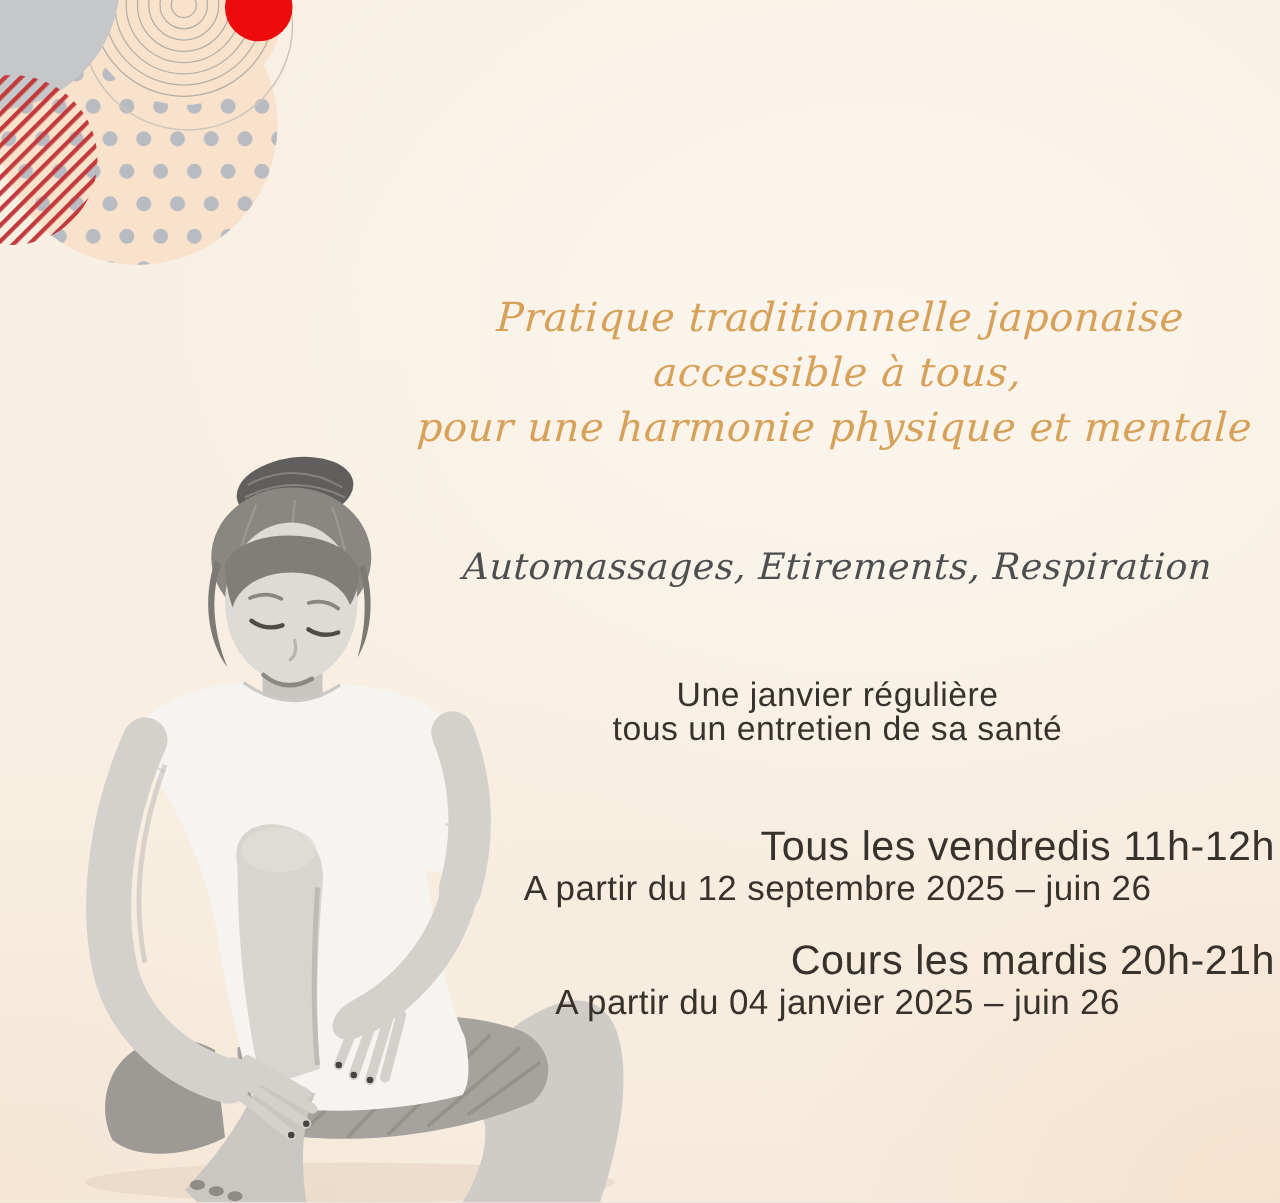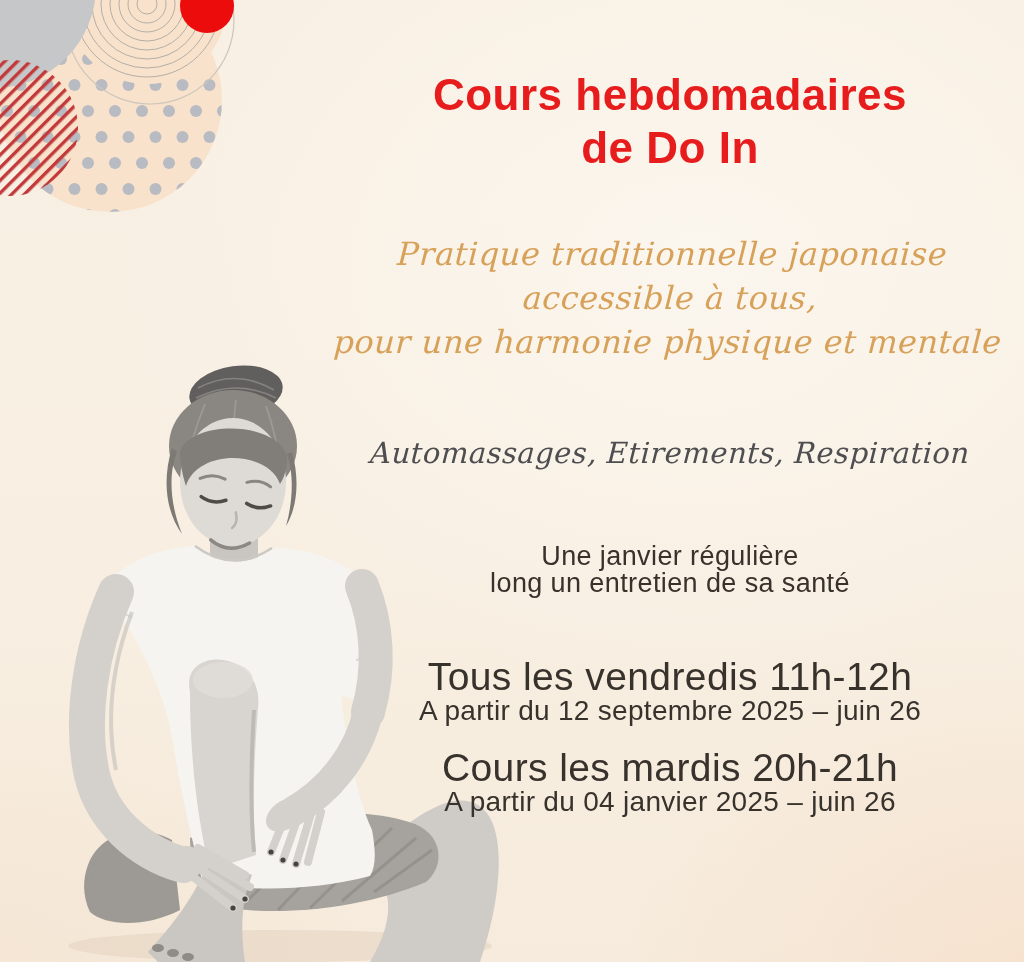--- a/index.html
+++ b/index.html
@@ -50,23 +50,24 @@
     top:543px;
     font-size:27px;line-height:27px;
     letter-spacing:.4px;
     color:#38322d;
   }
   .benefit span{display:block;}
   .schedule{top:658px;}
   .schedule .entry{margin-bottom:23px;}
   .schedule .day{
     display:block;
-    font-size:39px;line-height:38px;
+    font-size:33px;line-height:38px;
     letter-spacing:.4px;
     color:#38322d;
+    text-align:right;
   }
   .schedule .dates{
     display:block;
     font-size:28px;line-height:30px;
     letter-spacing:.3px;
     color:#38322d;
   }
   .photo{position:absolute;left:40px;top:360px;}
 </style>
 </head>
@@ -206,36 +207,32 @@
     <g stroke="#d4d0cc" stroke-width="8" stroke-linecap="round">
       <path d="M 158 488 L 205 515"></path>
       <path d="M 160 498 L 210 527"></path>
       <path d="M 158 508 L 205 539"></path>
       <path d="M 152 516 L 193 548"></path>
     </g>
     <circle cx="205" cy="539" r="2.6" fill="#474340"></circle>
     <circle cx="193" cy="548" r="2.6" fill="#474340"></circle>
   </svg>
 
-  <h1 class="text-block title">
-    <span>Cours hebdomadaires</span>
-    <span>de Do In</span>
-  </h1>
 
   <p class="text-block tagline">
     <span>Pratique traditionnelle japonaise</span>
     <span>accessible à tous,</span>
     <span>pour une harmonie physique et mentale</span>
   </p>
 
   <p class="text-block techniques">Automassages, Etirements, Respiration</p>
 
   <p class="text-block benefit">
     <span>Une janvier régulière</span>
-    <span>long un entretien de sa santé</span>
+    <span>tous un entretien de sa santé</span>
   </p>
 
   <div class="text-block schedule">
     <div class="entry">
       <span class="day">Tous les vendredis 11h-12h</span>
       <span class="dates">A partir du 12 septembre 2025 – juin 26</span>
     </div>
     <div class="entry">
       <span class="day">Cours les mardis 20h-21h</span>
       <span class="dates">A partir du 04 janvier 2025 – juin 26</span>

